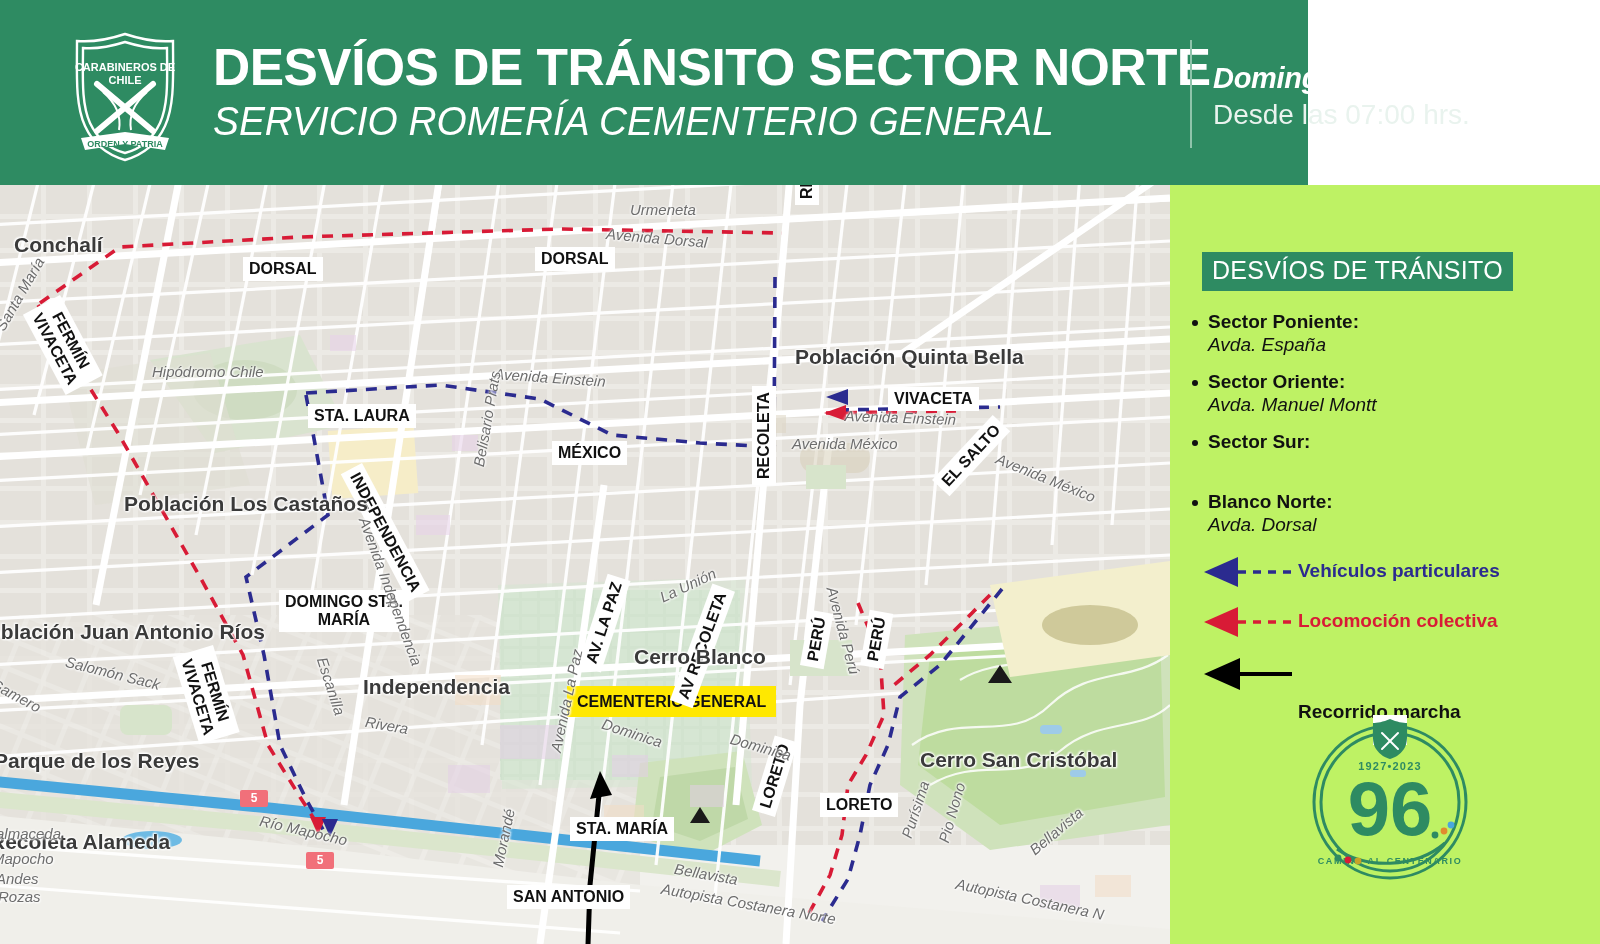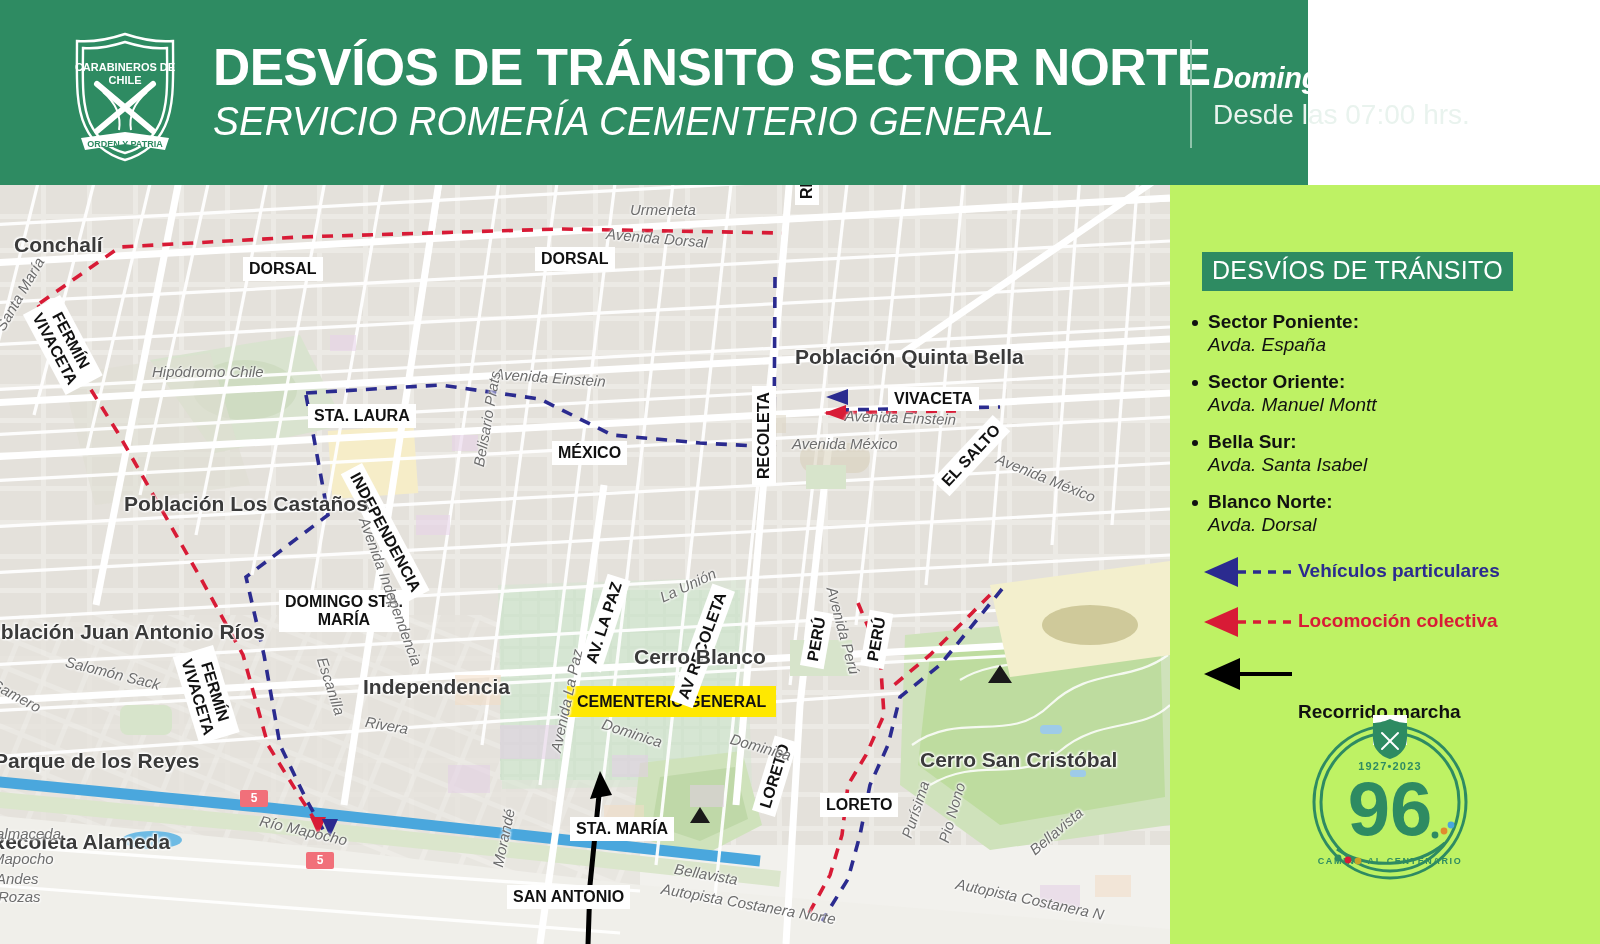--- a/index.html
+++ b/index.html
@@ -365,22 +365,21 @@
     </div>
 
     <div class="sector" style="top:185px;">
       <span class="bullet"></span>
       <div class="s-name">Sector Oriente:</div>
       <div class="s-val">Avda. Manuel Montt</div>
     </div>
 
     <div class="sector" style="top:245px;">
       <span class="bullet"></span>
-      <div class="s-name">Bella Sur:</div>
-      <div class="s-val">Avda. Santa Isabel</div>
+      <div class="s-name">Sector Sur:</div>
     </div>
 
     <div class="sector" style="top:305px;">
       <span class="bullet"></span>
       <div class="s-name">Blanco Norte:</div>
       <div class="s-val">Avda. Dorsal</div>
     </div>
 
     <div class="legrow" style="top:370px;">
       <svg width="96" height="34">

